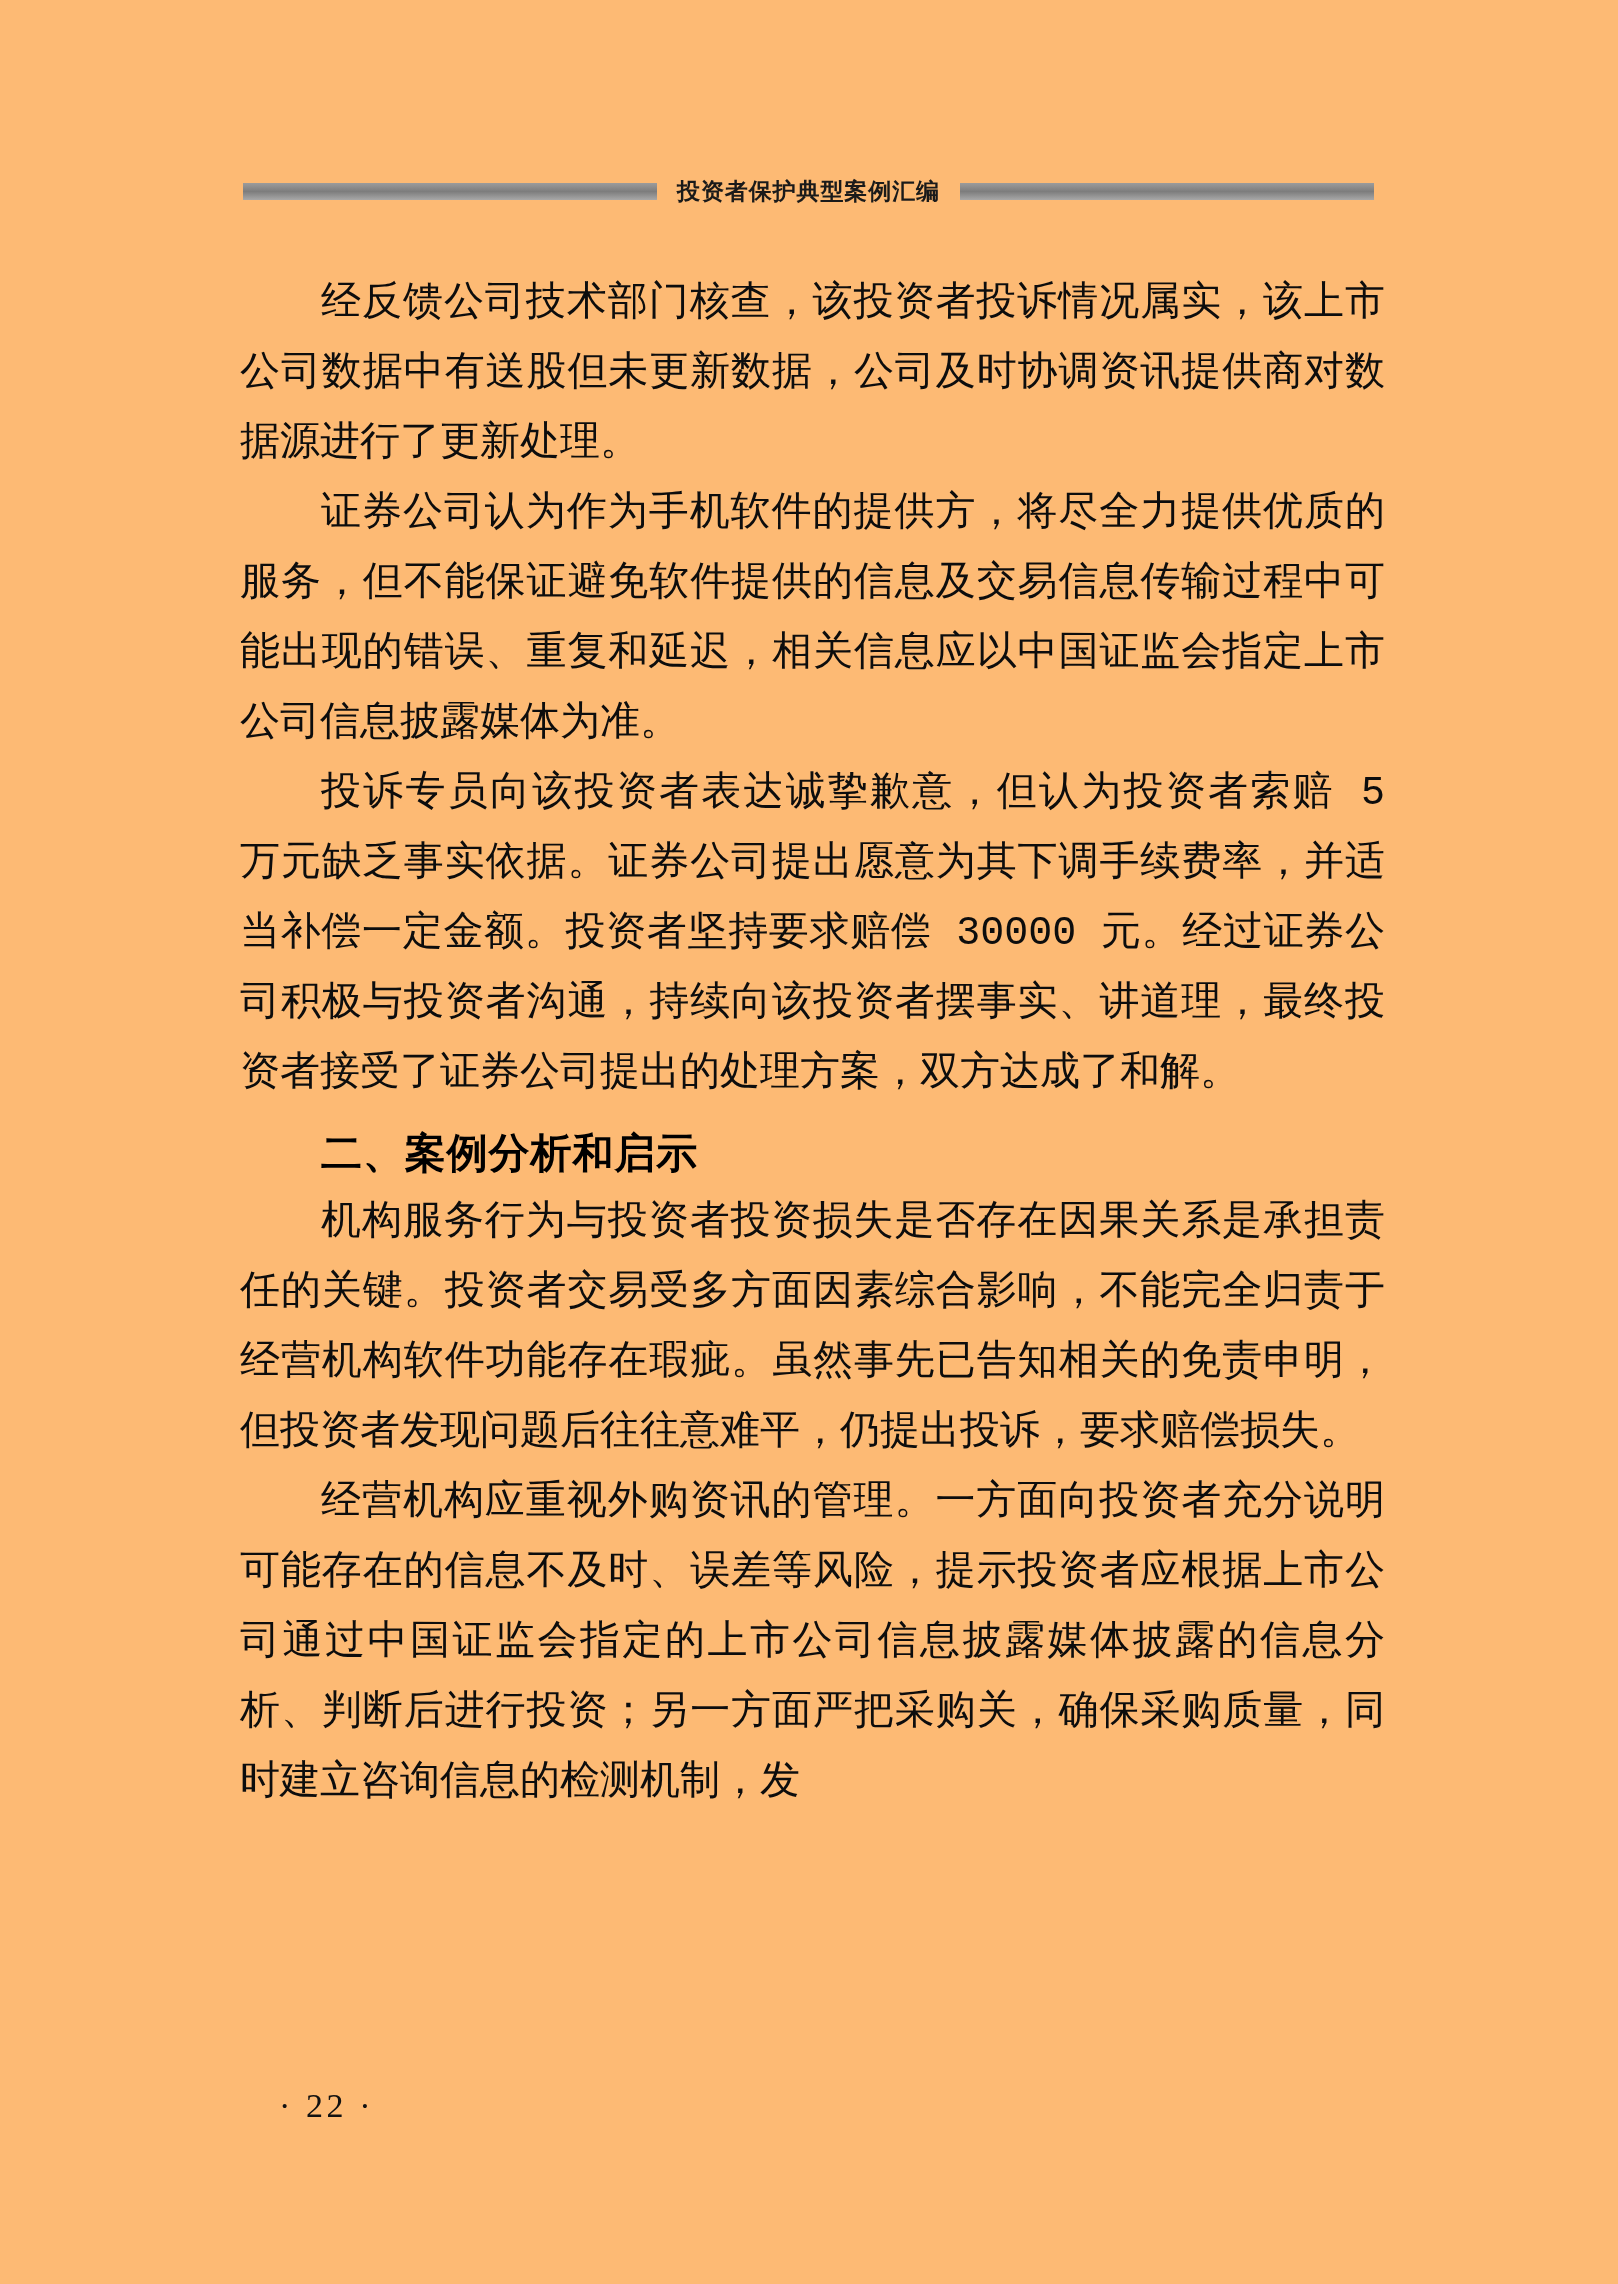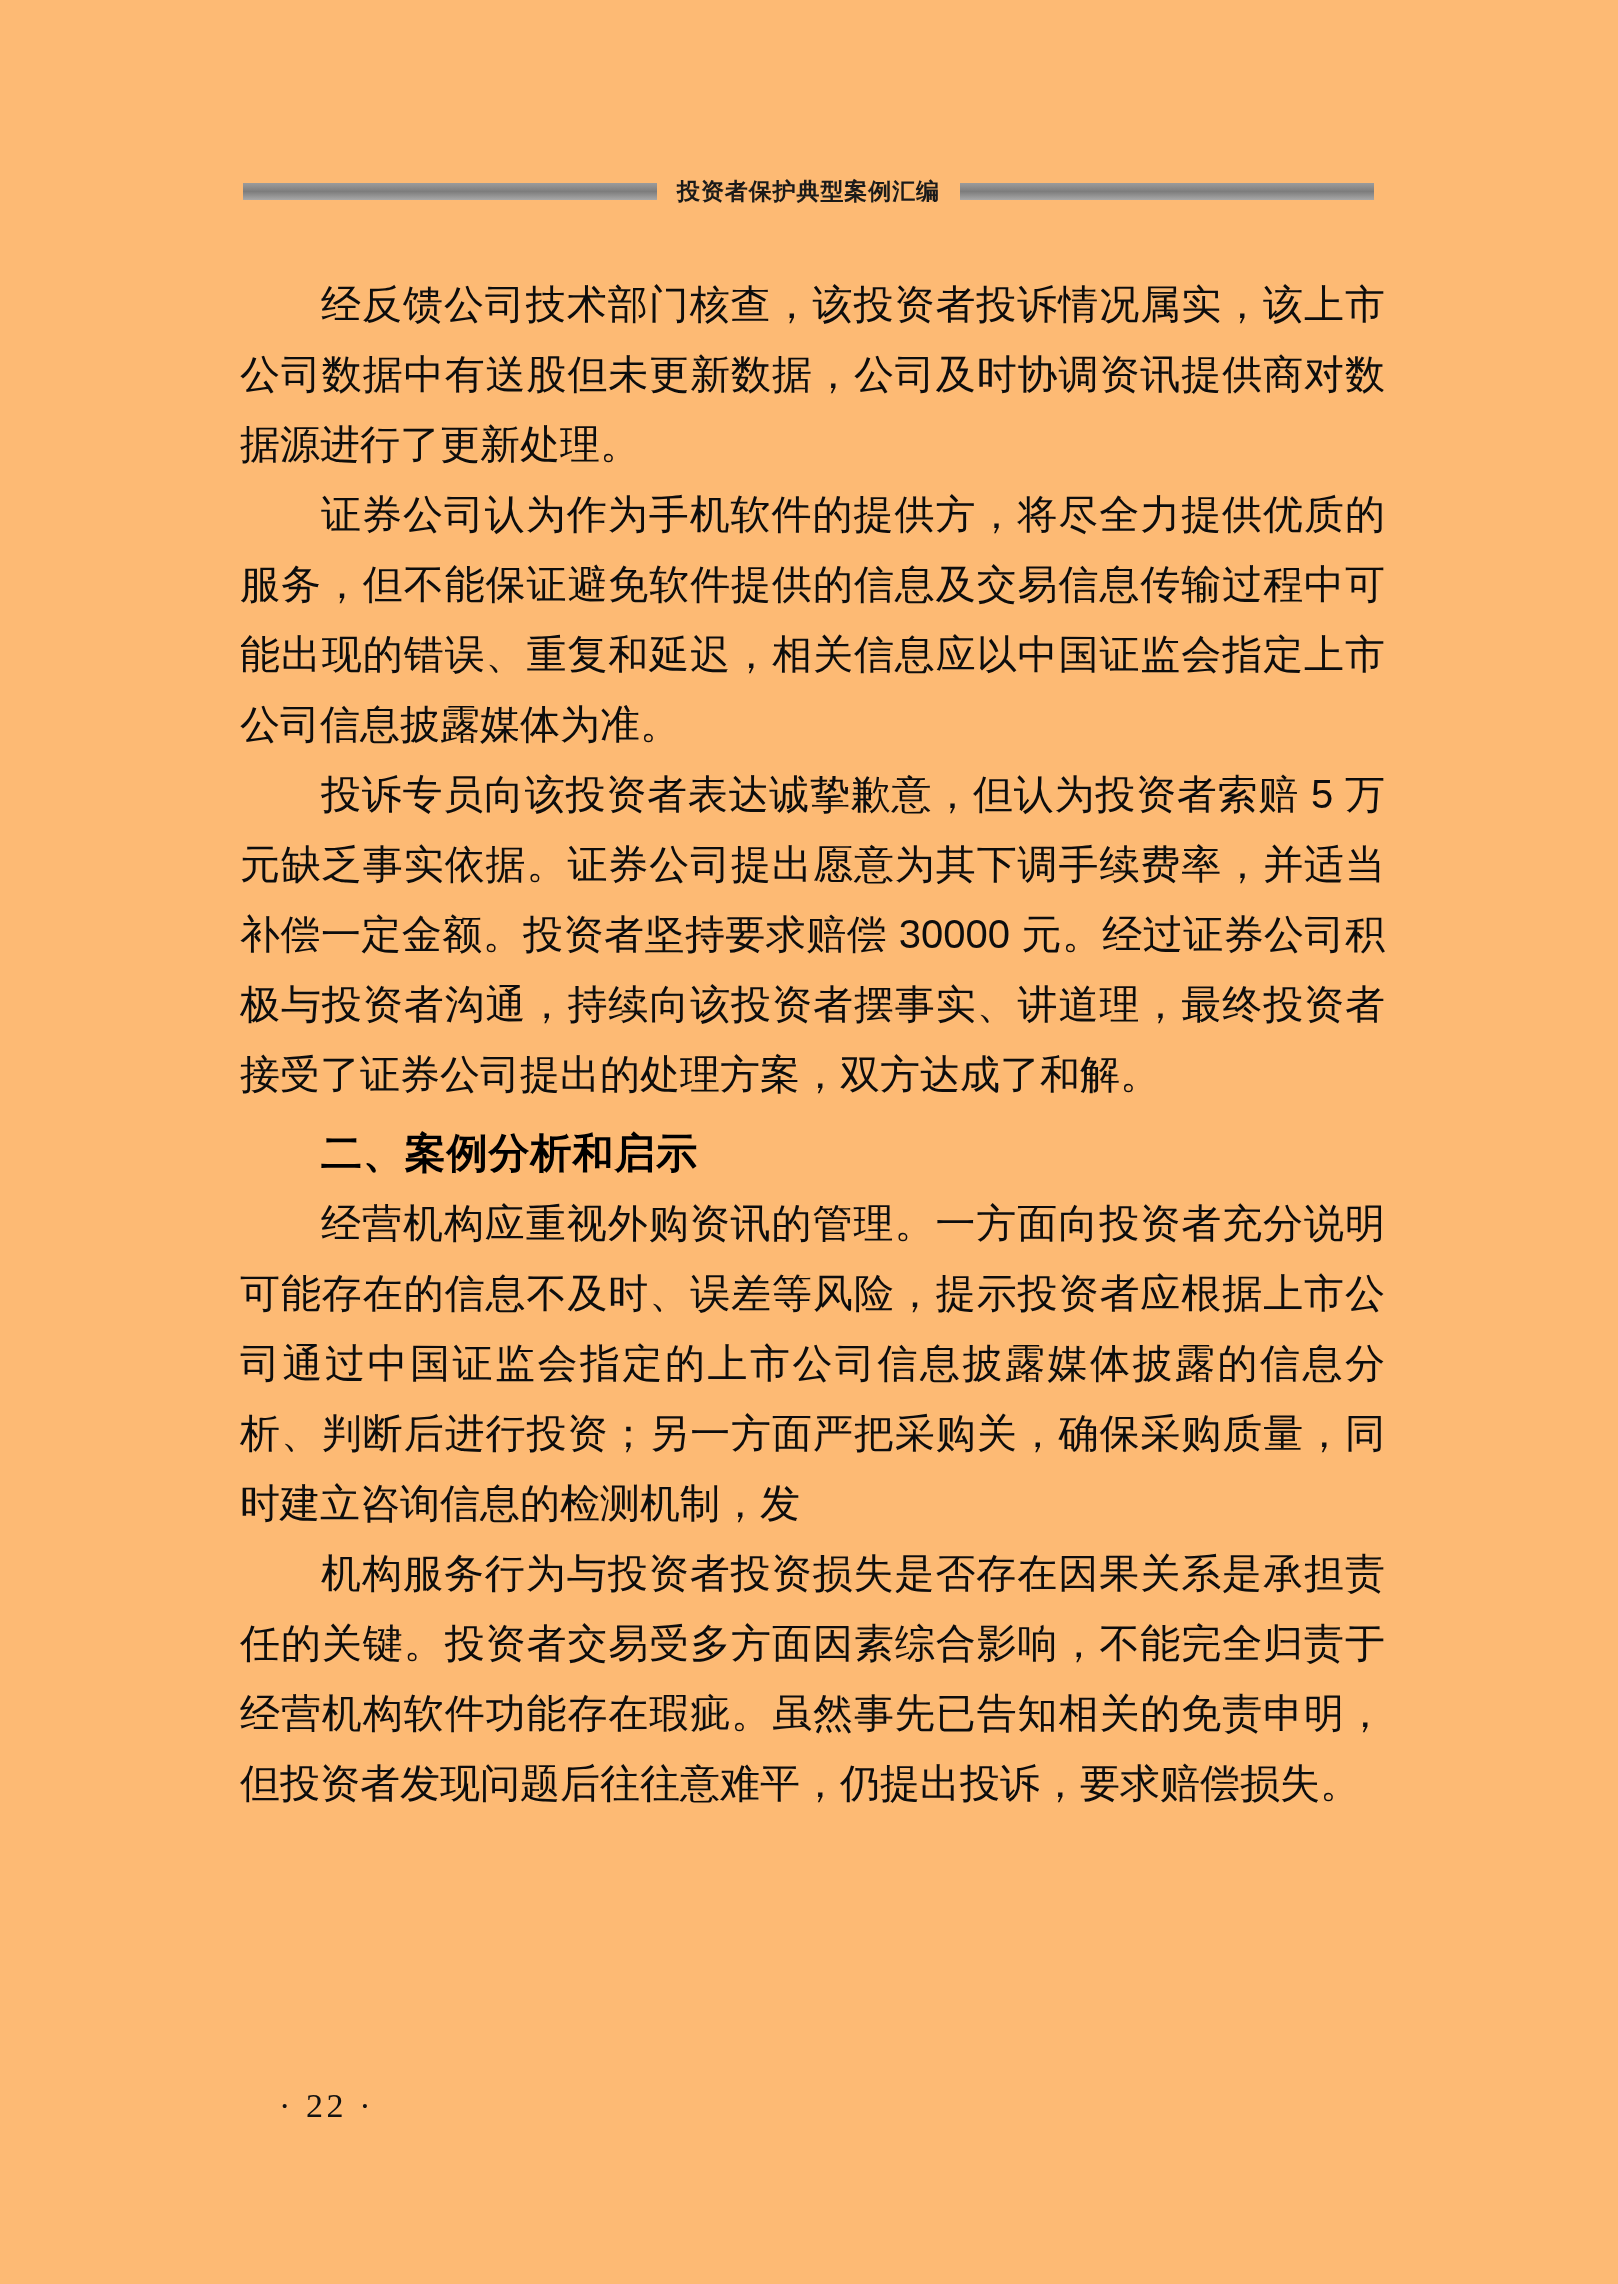--- a/index.html
+++ b/index.html
@@ -61,21 +61,21 @@
     width: 1145px;
   }
   p.para {
     margin: 0;
     font-size: 40px;
     line-height: 70px;
     color: #0d0d0d;
     text-align: justify;
     text-justify: inter-ideograph;
     text-indent: 81px;
-    font-family: Liberation Sans, sans-serif;
+    font-family: Liberation Mono, monospace;
     letter-spacing: 0px;
   }
   h2.section-heading {
     margin: 9px 0 0 0;
     font-size: 41px;
     line-height: 70px;
     font-weight: bold;
     color: #000000;
     text-indent: 81px;
     font-family: "DejaVu Sans", "Liberation Sans", sans-serif;
@@ -110,22 +110,22 @@
       <div class="header-rule-right"></div>
     </div>
 
     <div class="body-text">
       <p class="para">经反馈公司技术部门核查，该投资者投诉情况属实，该上市公司数据中有送股但未更新数据，公司及时协调资讯提供商对数据源进行了更新处理。</p>
       <p class="para">证券公司认为作为手机软件的提供方，将尽全力提供优质的服务，但不能保证避免软件提供的信息及交易信息传输过程中可能出现的错误、重复和延迟，相关信息应以中国证监会指定上市公司信息披露媒体为准。</p>
       <p class="para">投诉专员向该投资者表达诚挚歉意，但认为投资者索赔 5 万元缺乏事实依据。证券公司提出愿意为其下调手续费率，并适当补偿一定金额。投资者坚持要求赔偿 30000 元。经过证券公司积极与投资者沟通，持续向该投资者摆事实、讲道理，最终投资者接受了证券公司提出的处理方案，双方达成了和解。</p>
 
       <h2 class="section-heading">二、案例分析和启示</h2>
 
+      <p class="para">机构服务行为与投资者投资损失是否存在因果关系是承担责任的关键。投资者交易受多方面因素综合影响，不能完全归责于经营机构软件功能存在瑕疵。虽然事先已告知相关的免责申明，但投资者发现问题后往往意难平，仍提出投诉，要求赔偿损失。</p>
       <p class="para">经营机构应重视外购资讯的管理。一方面向投资者充分说明可能存在的信息不及时、误差等风险，提示投资者应根据上市公司通过中国证监会指定的上市公司信息披露媒体披露的信息分析、判断后进行投资；另一方面严把采购关，确保采购质量，同时建立咨询信息的检测机制，发</p>
-      <p class="para">机构服务行为与投资者投资损失是否存在因果关系是承担责任的关键。投资者交易受多方面因素综合影响，不能完全归责于经营机构软件功能存在瑕疵。虽然事先已告知相关的免责申明，但投资者发现问题后往往意难平，仍提出投诉，要求赔偿损失。</p>
     </div>
 
     <div class="footer">
       <span class="page-number">· 22 ·</span>
     </div>
 
   </div>
 </div>
 
 

